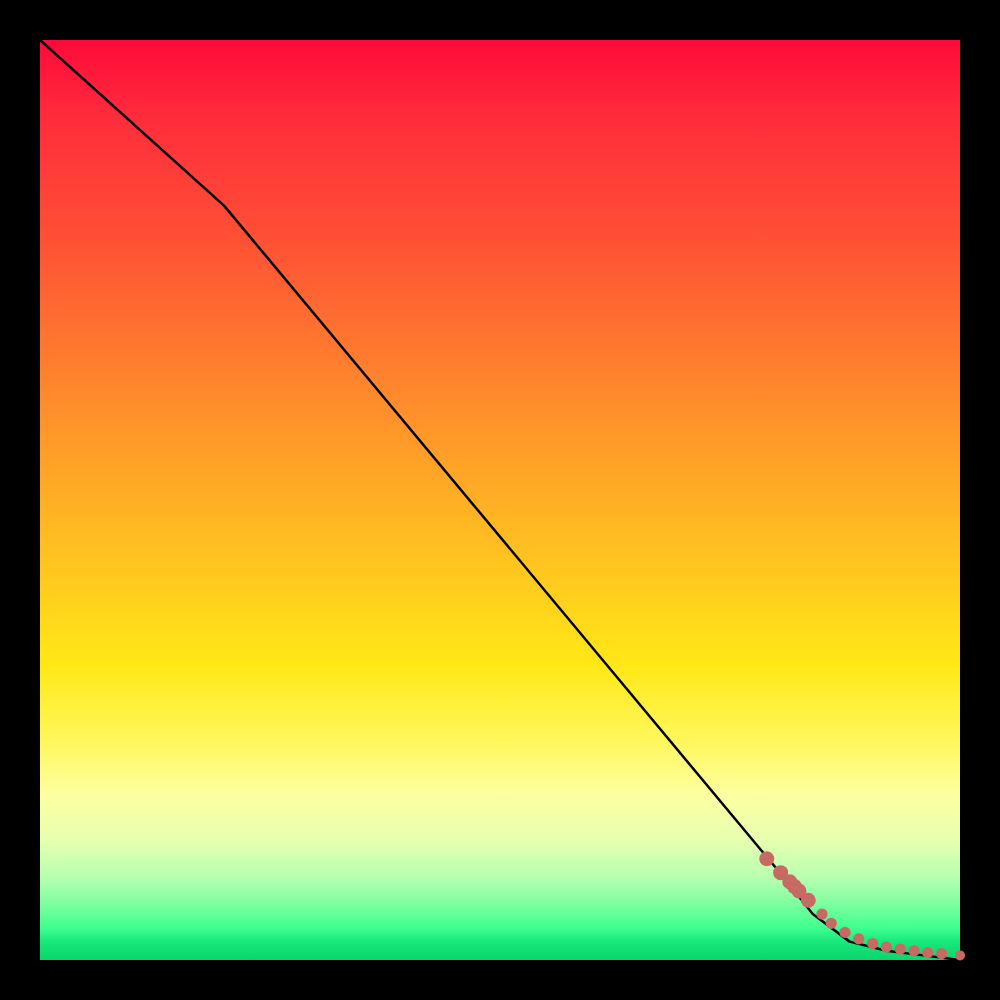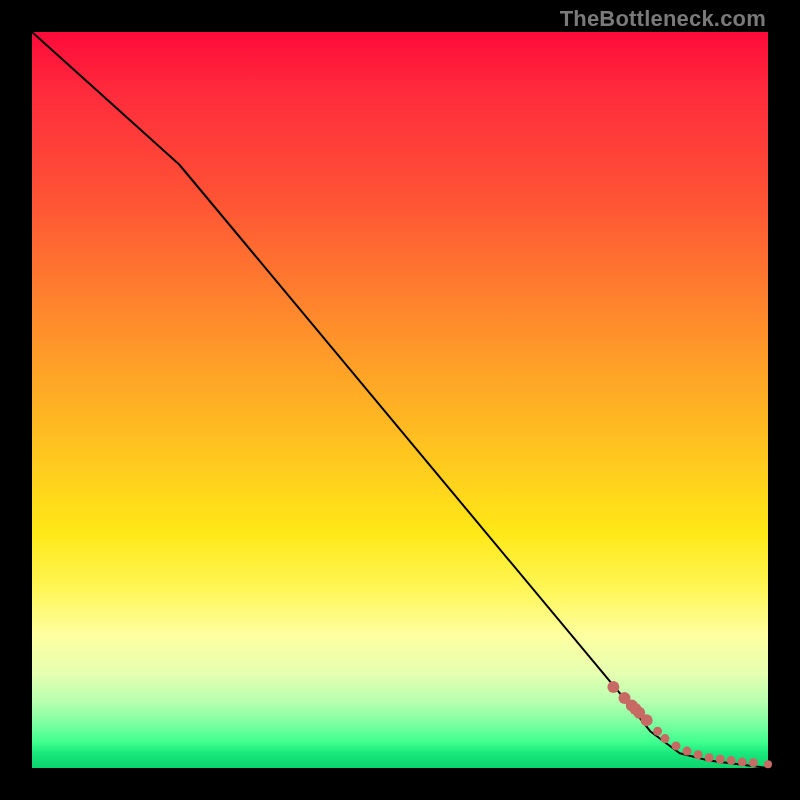--- a/index.html
+++ b/index.html
@@ -72,21 +72,20 @@
   }
   .dot {
     fill: #c86a64;
     stroke: none;
   }
 </style>
 </head>
 <body>
 
 <div class="frame">
-  <div class="watermark">TheBottleneck.com</div>
 
   <div class="plot">
     <svg class="curve" viewBox="0 0 736 736">
       <path class="curve-path" d="M0.0 0.0 L147.2 132.5 L588.8 662.4 L618.2 699.2 L647.7 721.3 L677.1 728.6 L706.6 732.3 L736.0 736.0"></path>
       <g>
           <circle cx="581.4" cy="655.0" r="6" class="dot"></circle>
           <circle cx="592.5" cy="666.1" r="6" class="dot"></circle>
           <circle cx="599.8" cy="673.4" r="6" class="dot"></circle>
           <circle cx="603.5" cy="677.1" r="6" class="dot"></circle>
           <circle cx="607.2" cy="680.8" r="6" class="dot"></circle>

